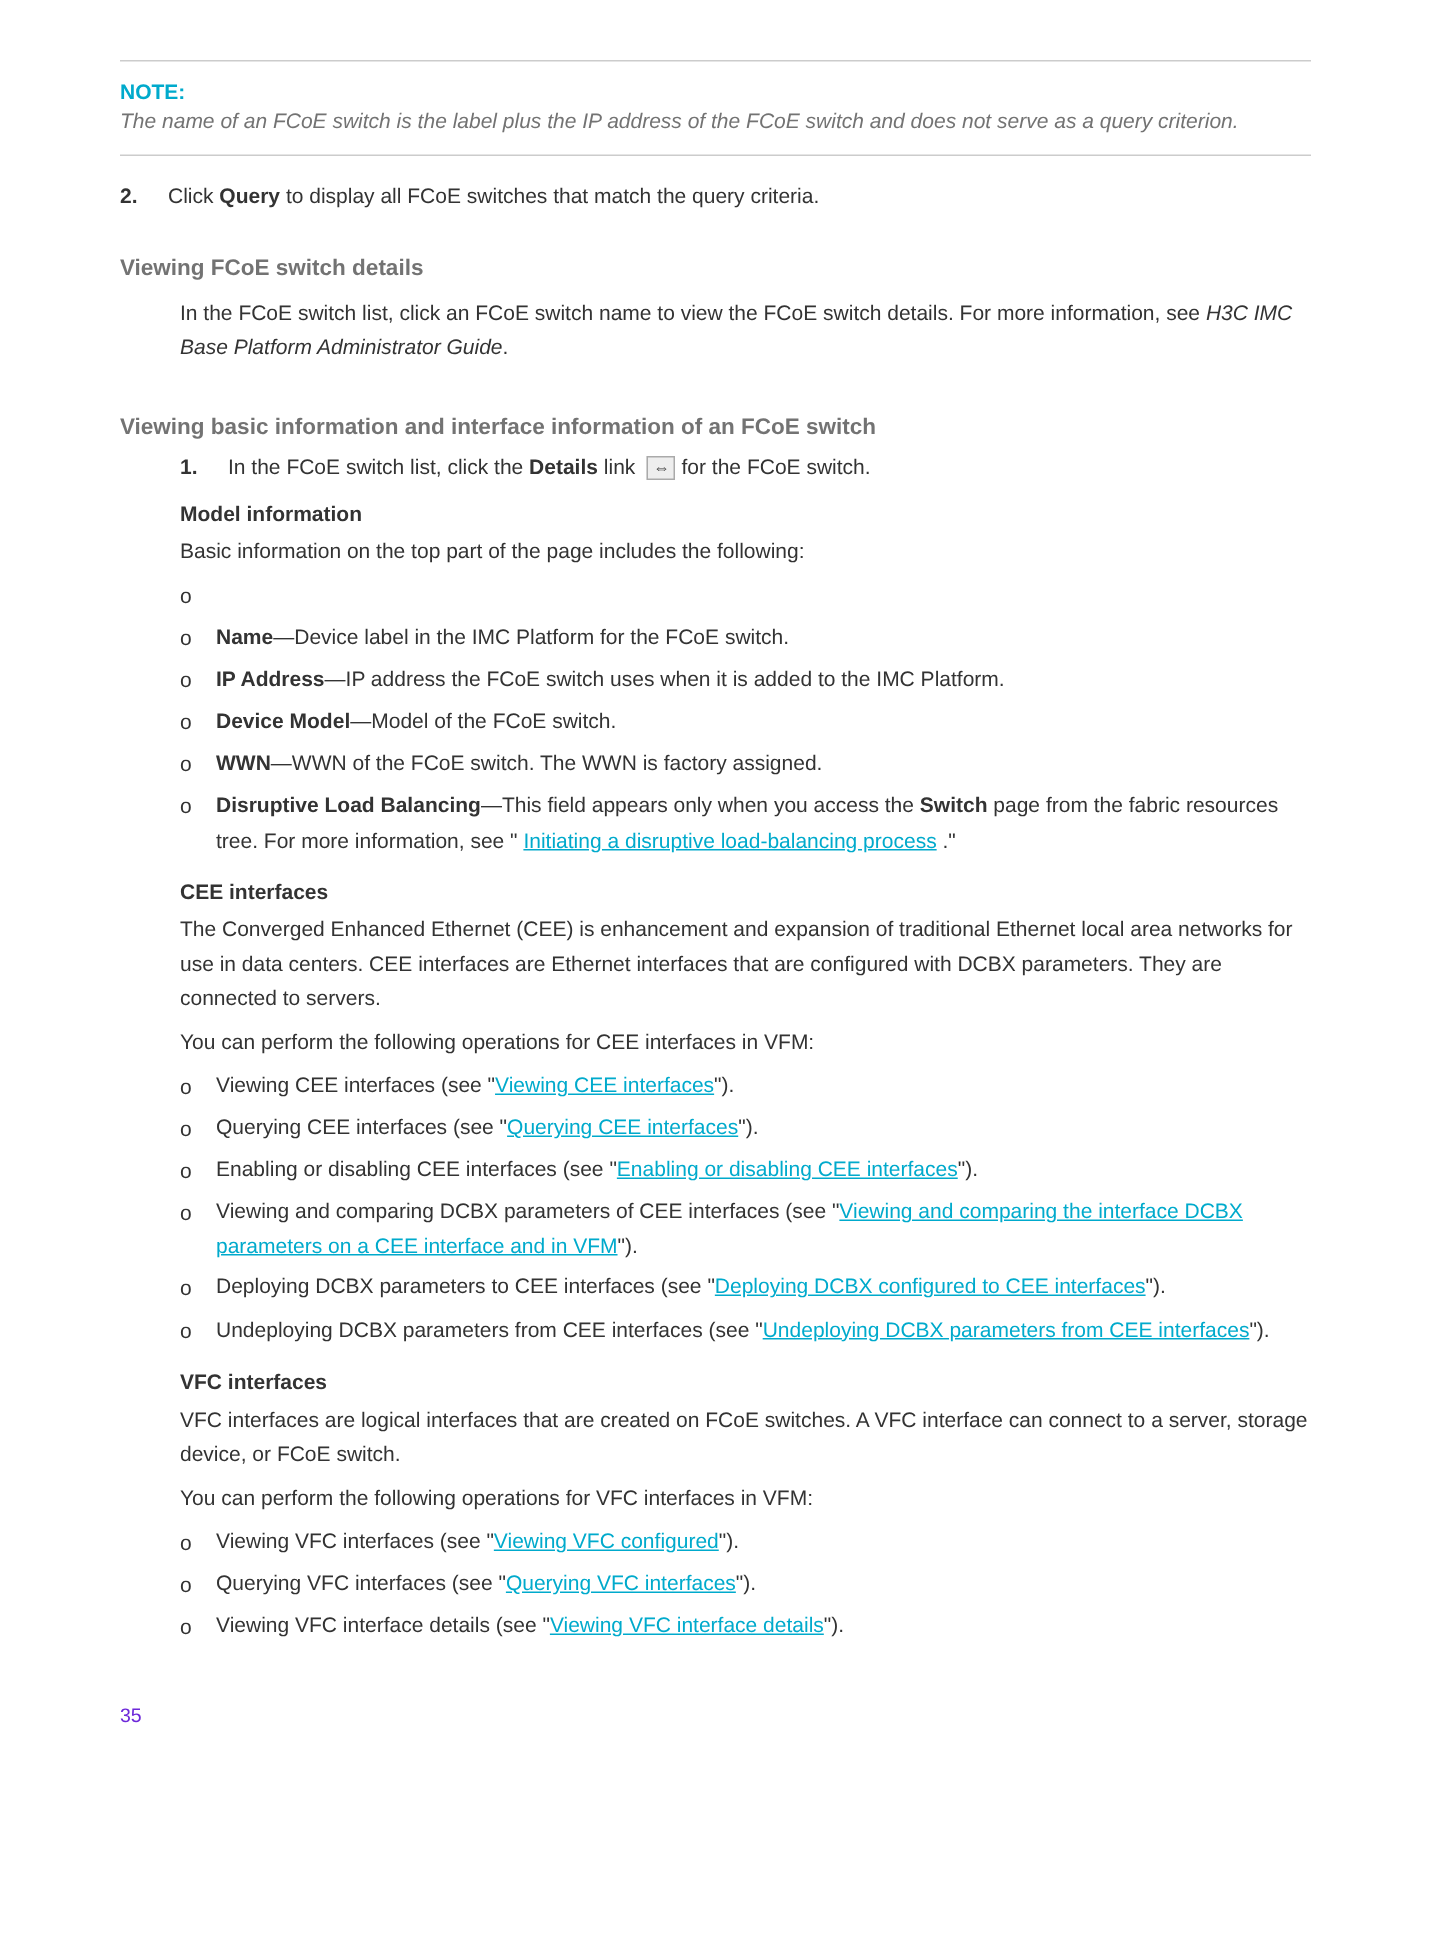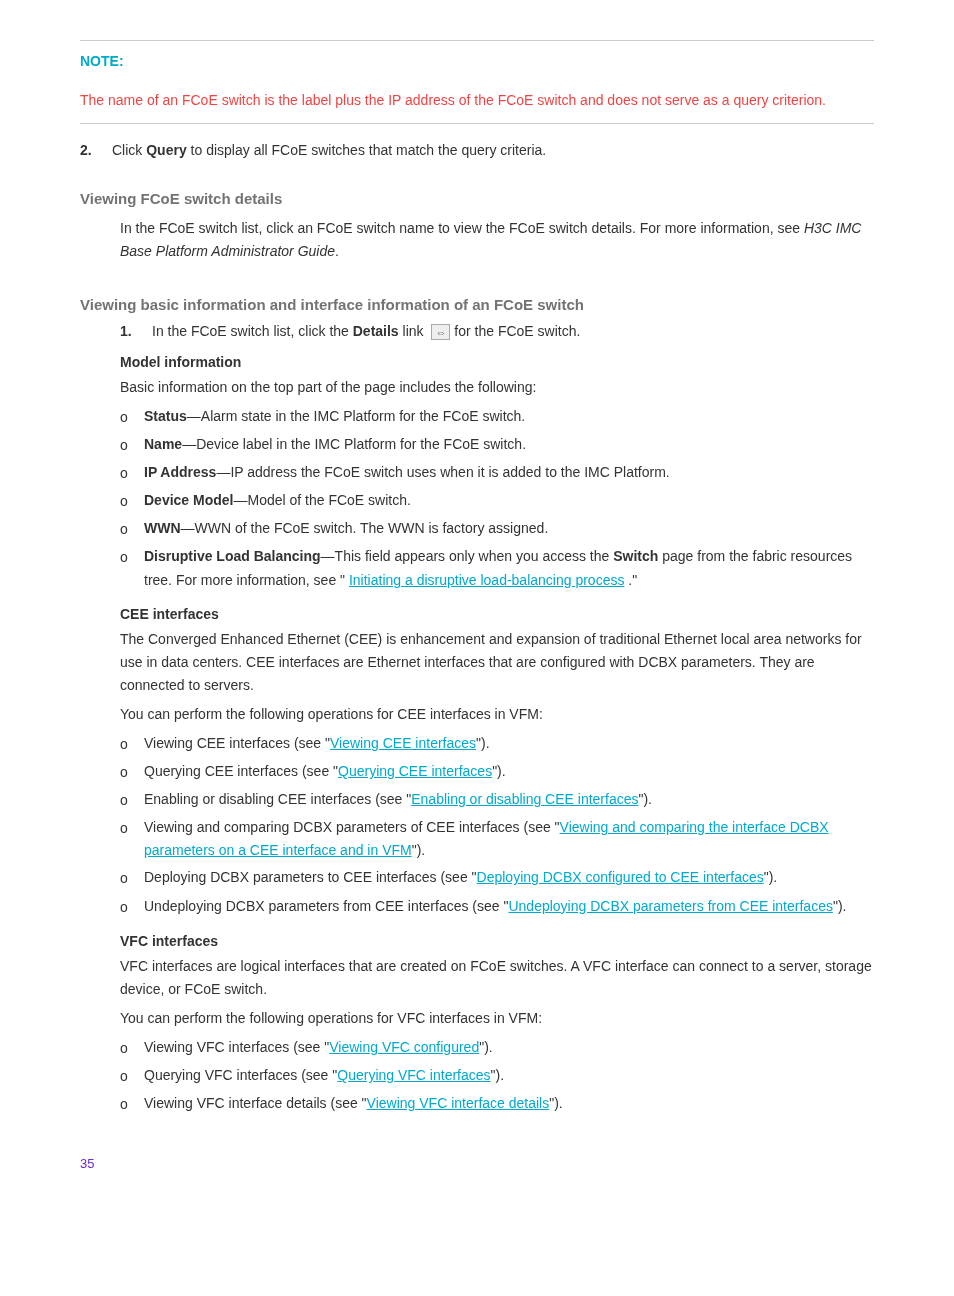--- a/index.html
+++ b/index.html
@@ -16,25 +16,26 @@
     }
     .note-box {
       border-top: 1px solid #ccc;
       border-bottom: 1px solid #ccc;
       padding: 12px 0 12px 0;
       margin-bottom: 18px;
     }
     .note-label {
       color: #00aacc;
       font-weight: bold;
-      margin-bottom: 20px;
+      margin-bottom: 0;
     }
     .note-text {
-      color: #ef4444;
+      color: #737373;
       line-height: 1.6;
+      font-style: italic;
     }
     .numbered-item {
       display: flex;
       gap: 12px;
       margin-bottom: 10px;
     }
     .numbered-item .num {
       font-weight: bold;
       min-width: 20px;
     }
@@ -134,21 +135,20 @@
         <span class="details-icon">⇔</span>
         for the FCoE switch.
       </span>
     </div>
 
     <div class="sub-heading">Model information</div>
     <p>Basic information on the top part of the page includes the following:</p>
     <ul class="bullet-list">
       <li>
         <span class="bullet-o">o</span>
-        <span><span class="bold">Status</span>—<span>Alarm state in the IMC Platform for the FCoE switch.</span></span>
       </li>
       <li>
         <span class="bullet-o">o</span>
         <span><span class="bold">Name</span>—<span>Device label in the IMC Platform for the FCoE switch.</span></span>
       </li>
       <li>
         <span class="bullet-o">o</span>
         <span><span class="bold">IP Address</span>—<span>IP address the FCoE switch uses when it is added to the IMC Platform.</span></span>
       </li>
       <li>

